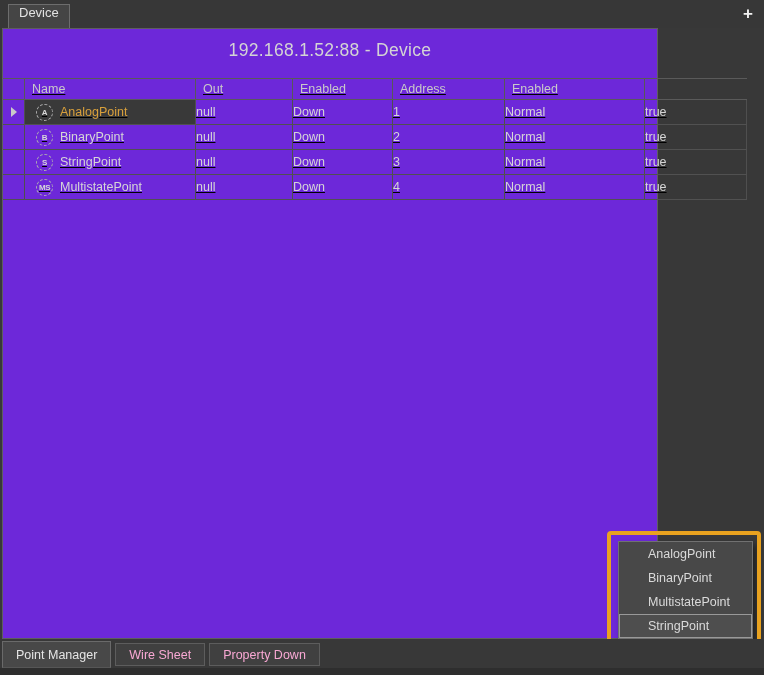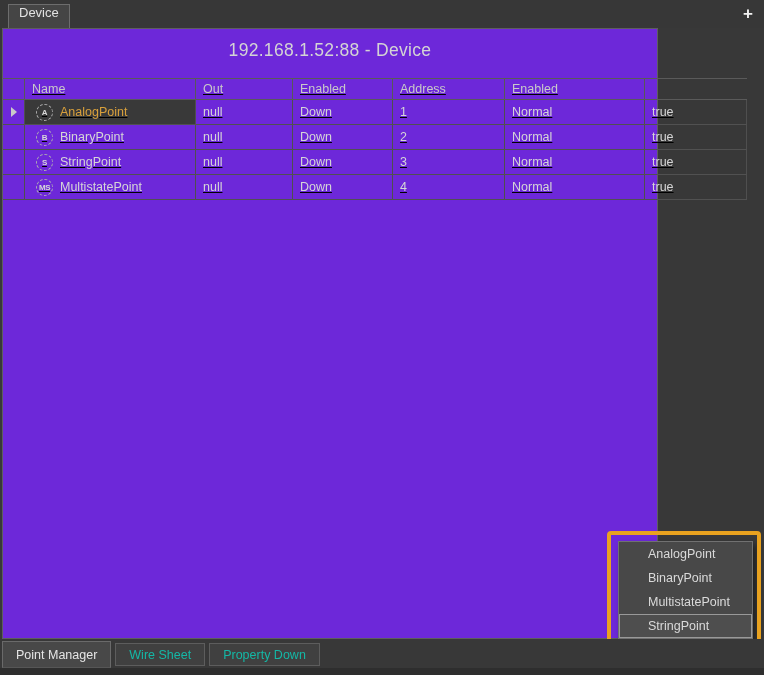--- a/index.html
+++ b/index.html
@@ -36,21 +36,21 @@
   .ptable { position:absolute; left:0; top:49px; width:744px;text-decoration:underline; }
   .grid-row { display:grid; grid-template-columns:22px 171px 97px 100px 112px 140px 1fr; }
   .thead { height:22px; border-top:1px solid #5a5a5a; border-bottom:1px solid #5a5a5a; }
   .hcell, .gutter-h {
     height:20px; line-height:20px; padding-left:7px;
     color:#c9c9c9; font-size:12.5px; border-right:1px solid #585858;
     white-space:nowrap; overflow:hidden;
   }
   .trow { height:25px; border-bottom:1px solid #515151; cursor:default; }
   .tcell {
-    display:flex; align-items:center; padding-left:7px;
+    display:flex; align-items:center; 
     color:#d6d6d6; font-size:12.5px; border-right:1px solid #4f4f4f;
     white-space:nowrap; overflow:hidden;
   }
   .gutter { display:flex; align-items:center; justify-content:center; border-right:1px solid #4f4f4f; }
   .rowarrow { display:none; width:0; height:0;
     border-left:6px solid #c9c9c9; border-top:5px solid transparent; border-bottom:5px solid transparent; }
   .trow.selected .rowarrow { display:block; }
   .namecell { padding-left:11px; gap:7px; }
   .trow.selected .namecell { background:#393939; }
   .trow.selected .nametext { color:#D9A03B; }
@@ -79,21 +79,21 @@
 
   
   .bottombar { position:absolute; left:0; top:639px; width:764px; height:36px; background:#383838; }
   .bottombar .darkstrip { position:absolute; left:0; top:29px; width:764px; height:7px; background:#2e2e2e; }
   .btabs { position:absolute; left:2px; top:2px; display:flex; align-items:flex-start; }
   .btab {
     padding:8px 13px; font-size:12.5px; margin-right:4px; cursor:pointer;
     display:flex; align-items:center; white-space:nowrap;
   }
   .btab.active { height:27px; background:#484848; border:1px solid #6a6a6a; border-bottom-color:#565656; color:#e5e5e5; }
-  .btab.inactive { height:23px; margin-top:2px; background:#404040; border:1px solid #5d5d5d; color:#14b8a6; }
+  .btab.inactive { height:23px; margin-top:2px; background:#404040; border:1px solid #5d5d5d; color:#f9a8d4; }
 </style>
 </head>
 <body>
 
 <div class="toptabbar">
   <div class="doc-tab">
     <span>Device</span>
     <span class="close">✕</span>
   </div>
   <div class="add-tab">+</div>

